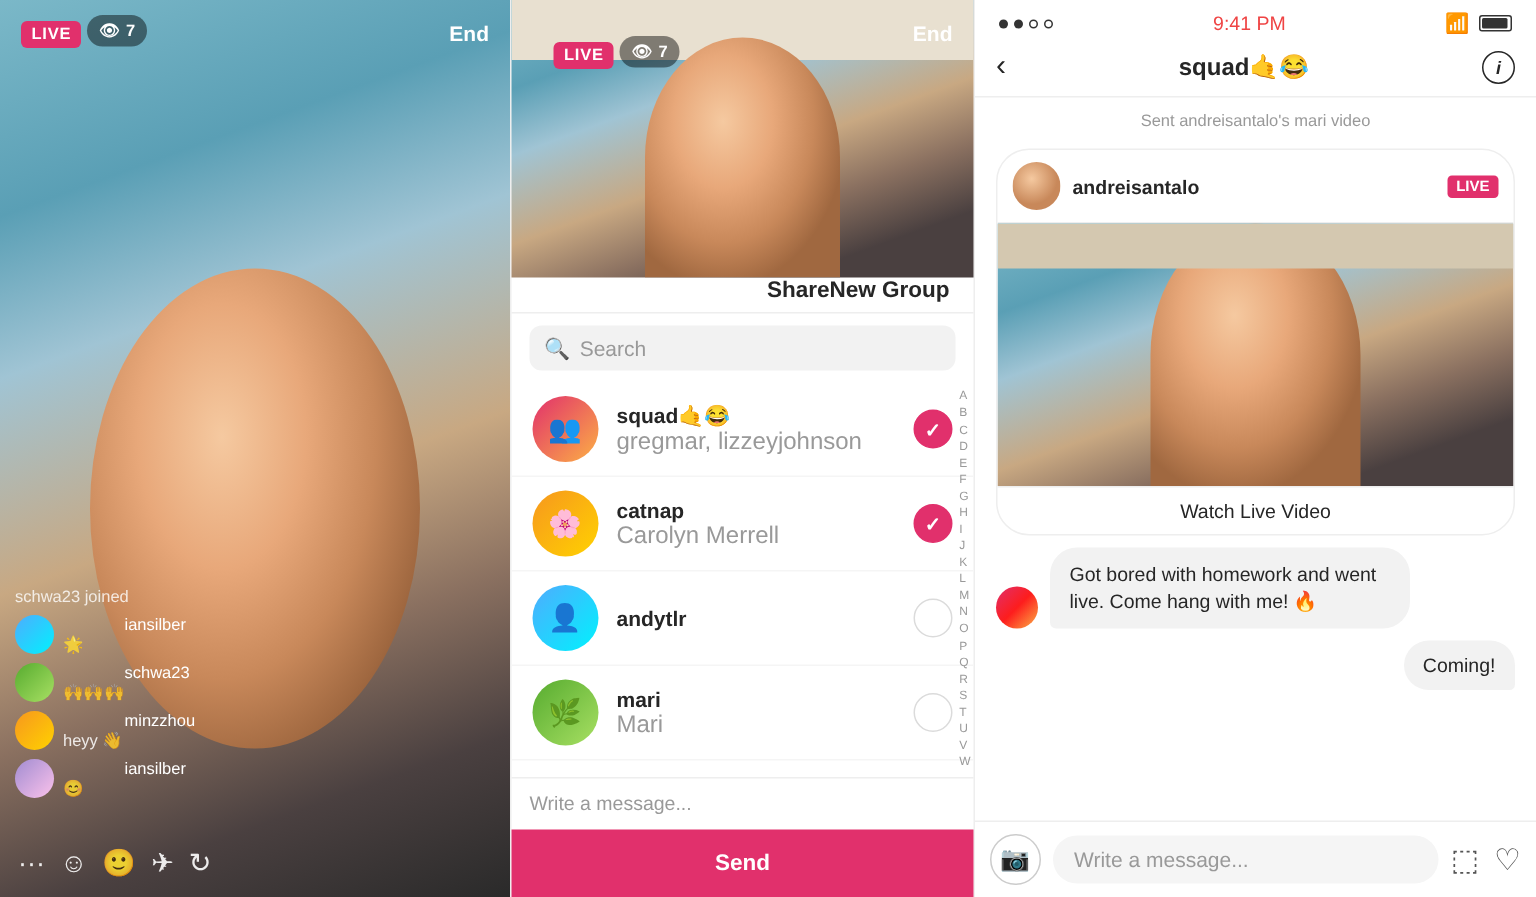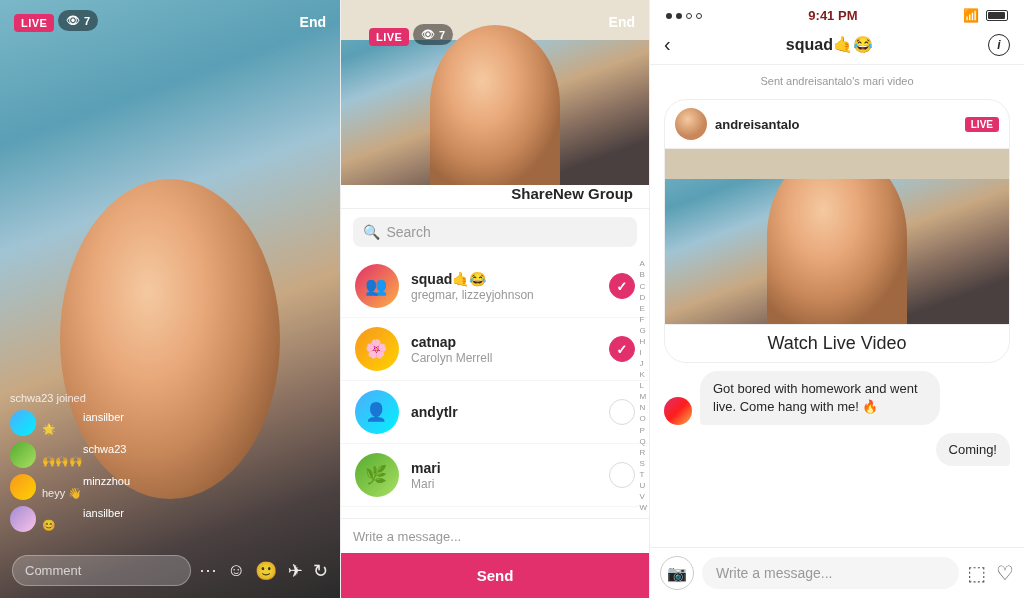--- a/index.html
+++ b/index.html
@@ -252,21 +252,21 @@
       flex: 1;
       display: flex;
       flex-direction: column;
     }
     .contact-name {
       font-size: 14px;
       font-weight: 600;
       color: #262626;
     }
     .contact-sub {
-      font-size: 12px;
+      font-size: 16px;
       color: #999;
       margin-top: 1px;
     }
     .contact-check {
       width: 26px;
       height: 26px;
       border-radius: 50%;
       border: 1.5px solid #dbdbdb;
       display: flex;
       align-items: center;
@@ -327,22 +327,22 @@
       height: 6px;
       border-radius: 50%;
       background: #333;
     }
     .dot.empty {
       background: transparent;
       border: 1.5px solid #333;
     }
     .status-time {
       font-size: 13px;
-      font-weight: 700;
-      color: #7f1d1d;
+      font-weight: 400;
+      color: #ef4444;
     }
     .status-right {
       display: flex;
       gap: 6px;
       align-items: center;
     }
     .wifi-icon { font-size: 13px; }
     .battery-bar {
       width: 22px;
       height: 11px;
@@ -442,21 +442,21 @@
     .live-card-image {
       width: 100%;
       height: 175px;
       background: linear-gradient(160deg, #7bb8c8 0%, #5a9fb5 20%, #a0c4d4 35%, #c8a882 55%, #8a7060 70%, #4a4040 85%);
       position: relative;
       overflow: hidden;
     }
     .live-card-footer {
       text-align: center;
       padding: 8px;
-      font-size: 18px;
+      font-size: 13px;
       font-weight: 500;
       color: #262626;
       border-top: 1px solid #eee;
     }
     .chat-bubble-left {
       display: flex;
       gap: 8px;
       align-items: flex-end;
     }
     .bubble-avatar {
@@ -573,21 +573,20 @@
     <div class="comment-item">
       <div class="comment-avatar av-purple"></div>
       <div class="comment-text-wrap">
         <span class="comment-username">iansilber</span>
         <span class="comment-msg">😊</span>
       </div>
     </div>
   </div>
 
   <div class="bottom-bar">
-    <div class="comment-input-fake">Comment</div>
     <div class="bottom-icons">
       <span class="bottom-icon">···</span>
       <span class="bottom-icon">☺</span>
       <span class="bottom-icon">🙂</span>
       <span class="bottom-icon">✈</span>
       <span class="bottom-icon">↻</span>
     </div>
   </div>
 </div>
 

